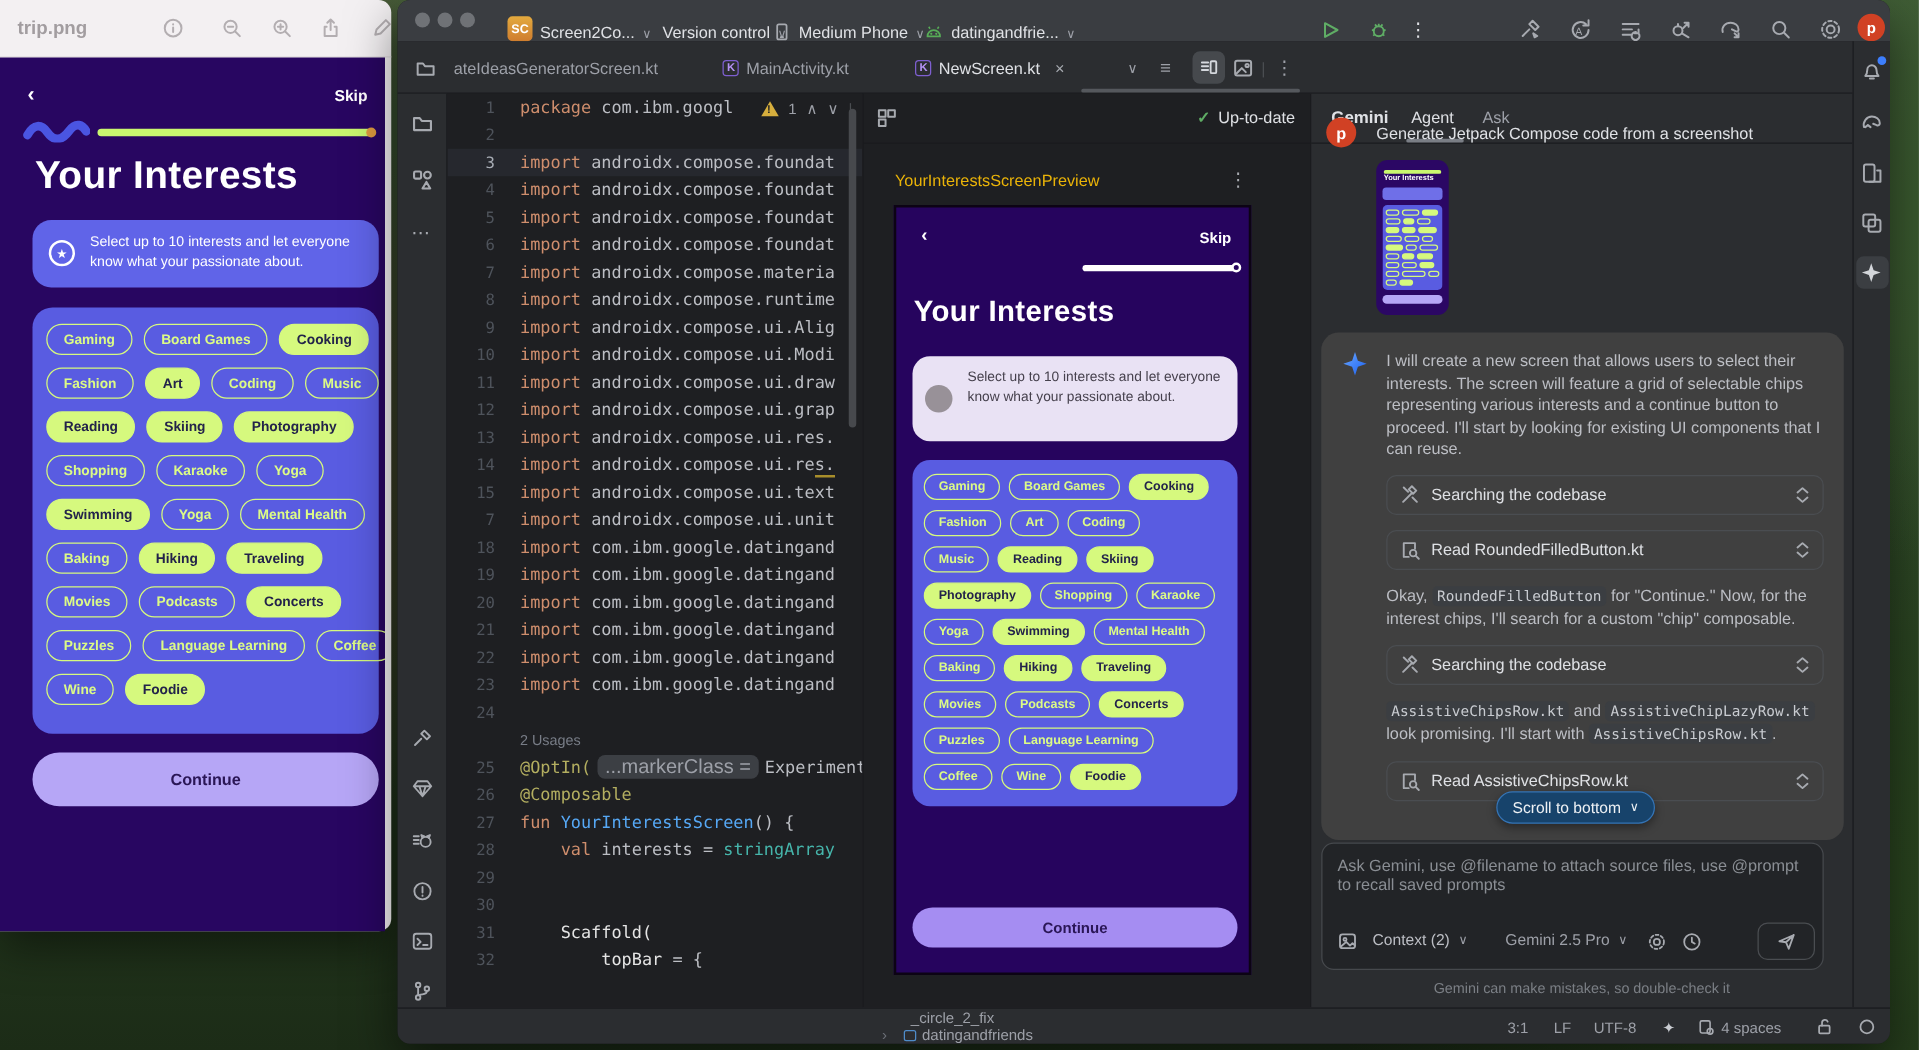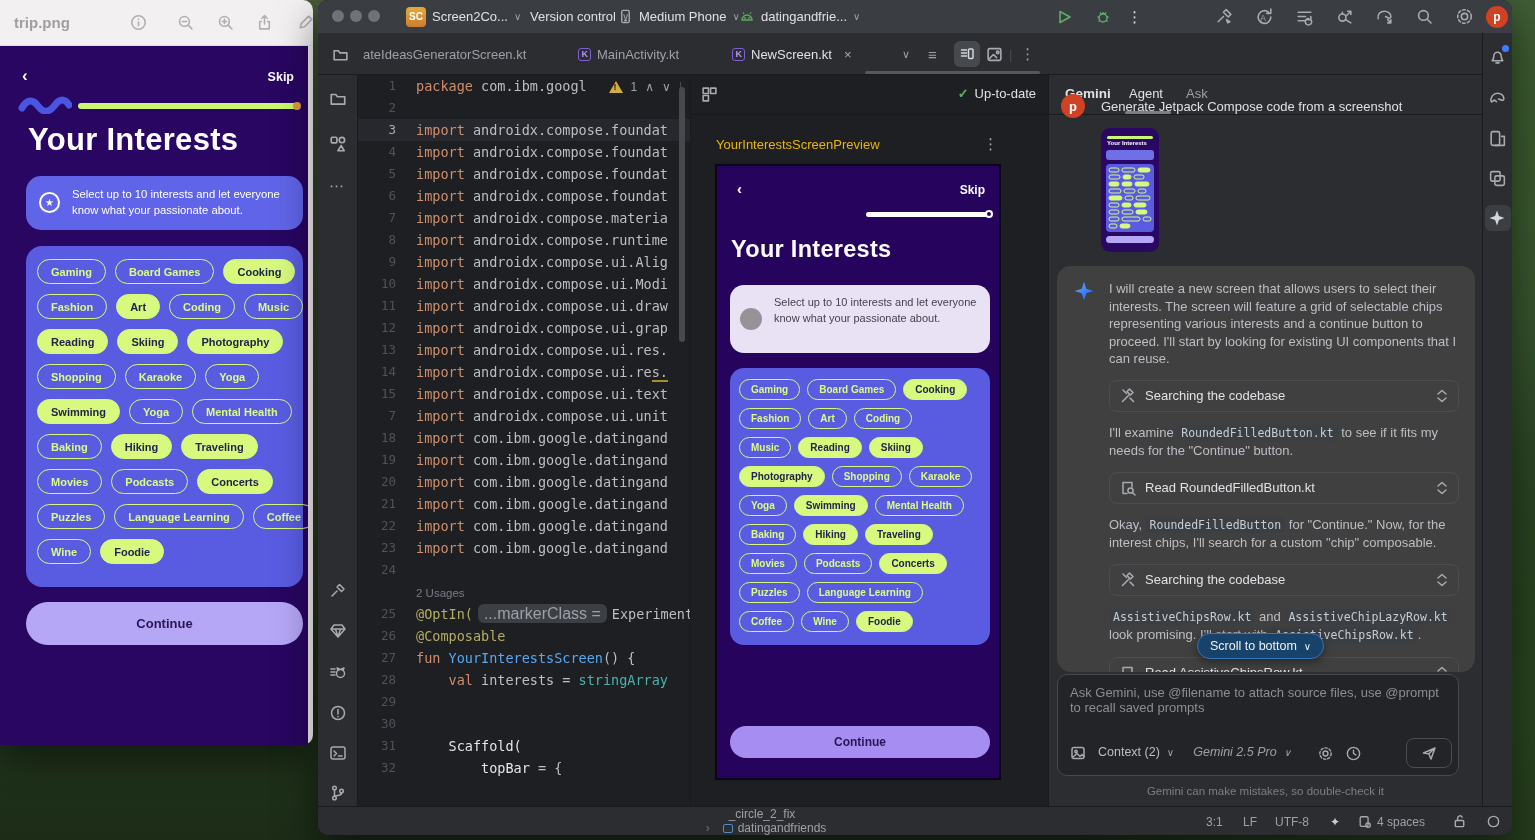--- a/index.html
+++ b/index.html
@@ -45,21 +45,21 @@
   .chip.outline { border:1.5px solid #d6f97e; color:#dcfb86; background:transparent; }
   .chip.filled { background:#d6f97e; color:#23234a; border:1.5px solid #d6f97e; }
   .continue-l { position:absolute; left:26px; top:556px; width:277px; height:43px; border-radius:22px; background:#b6a6f6;
                 color:#2a1656; font-weight:bold; font-size:13px; display:flex; align-items:center; justify-content:center; }
 
   
   .as-win { position:absolute; left:318px; top:0; width:1194px; height:835px; background:#1e1f22; border-radius:10px; overflow:hidden;
             box-shadow:0 16px 40px rgba(0,0,0,.5); }
   .as-titlebar { position:absolute; left:0; top:0; right:0; height:33px; background:#3a3d41; }
   .traffic { position:absolute; top:10px; width:12px; height:12px; border-radius:50%; background:#6f7276; }
-  .tb-item { position:absolute; top:0; height:33px; display:flex; align-items:center; gap:6px; color:#dfe1e5; font-size:13px; }
+  .tb-item { position:absolute; top:0; height:33px; display:flex; align-items:flex-end; gap:6px; color:#dfe1e5; font-size:13px; }
   .sc-badge { width:20px; height:20px; border-radius:4px; background:linear-gradient(180deg,#e3aa3e,#cf7d2e);
               color:#fff; font-size:10px; font-weight:bold; display:flex; align-items:center; justify-content:center; }
   .chev { color:#9da0a8; font-size:10px; }
   .avatar { border-radius:50%; background:#d14124; color:#fff; font-weight:bold; display:flex; align-items:center; justify-content:center; }
 
   .as-tabbar { position:absolute; left:0; top:33px; right:0; height:42px; background:#2b2d30; border-bottom:1px solid #1a1b1e; }
   .tab-item { position:absolute; top:0; height:42px; display:flex; align-items:center; gap:6px; font-size:13px; color:#9da0a8; }
   .tab-item.active { color:#dfe1e5; }
   .kicon { width:13px; height:13px; border:1px solid #7e5fd0; border-radius:3px; position:relative; }
   .kicon::after { content:"K"; position:absolute; left:2.5px; top:0.5px; font-size:9px; font-weight:bold; color:#b592f5; }
@@ -767,21 +767,20 @@
         <svg class="ic" width="16" height="16" viewBox="0 0 16 16">
             <path class="ig" d="M2.5 13.5L9 7M7 3.5L10.5 7 13 4.5 9.5 1zM10 10l3.5 3.5M3 2l3.5 3.5"></path>
           </svg>
         <span>Searching the codebase</span>
           <span class="spring"></span>
         <svg class="ic" width="12" height="14" viewBox="0 0 12 14">
             <path class="ig" d="M2 5l4-3.5L10 5M2 9l4 3.5L10 9"></path>
           </svg>
       </div>
 
-      <div class="gm-p"><span class="pl">I'll examine </span><span class="code">RoundedFilledButton.kt</span><span class="pl"> to see if it fits my needs for the "Continue" button.</span></div>
 
       <div class="tool-row">
         <svg class="ic" width="16" height="16" viewBox="0 0 16 16">
             <path class="ig" d="M12 7V2.5H3v11h4"></path>
             <circle class="ig" cx="10.5" cy="10.5" r="2.6"></circle>
             <path class="ig" d="M12.5 12.5L15 15"></path>
           </svg>
         <span>Read RoundedFilledButton.kt</span>
           <span class="spring"></span>
         <svg class="ic" width="12" height="14" viewBox="0 0 12 14">
@@ -829,21 +828,21 @@
         <svg class="ic" width="16" height="16" viewBox="0 0 16 16">
             <rect class="ig" x="2" y="2.5" width="12" height="11" rx="2"></rect>
             <circle class="ig" cx="6" cy="6.5" r="1.2"></circle>
             <path class="ig" d="M3 12l4-3.5 3 3 2-2 2 2"></path>
           </svg>
         </span>
       <span class="gm-ctl" style="left:40px; bottom:16px;">
         <span>Context (2)</span>
           <span class="chev">∨</span>
         </span>
-      <span class="gm-ctl" style="right:167px; bottom:16px; color:#9da0a8;font-style:italic;">
+      <span class="gm-ctl" style="right:156px; bottom:16px; color:#9da0a8;">
         <span>Gemini 2.5 Pro</span>
           <span class="chev">∨</span>
         </span>
       <span class="gm-ctl" style="right:124px; bottom:13px;">
         <svg class="ic" width="17" height="17" viewBox="0 0 18 18">
             <circle class="ig" cx="9" cy="9" r="2.6"></circle>
             <circle class="ig" cx="9" cy="9" r="6" stroke-dasharray="2.4 2.1"></circle>
           </svg>
         </span>
       <span class="gm-ctl" style="right:96px; bottom:13px;">

